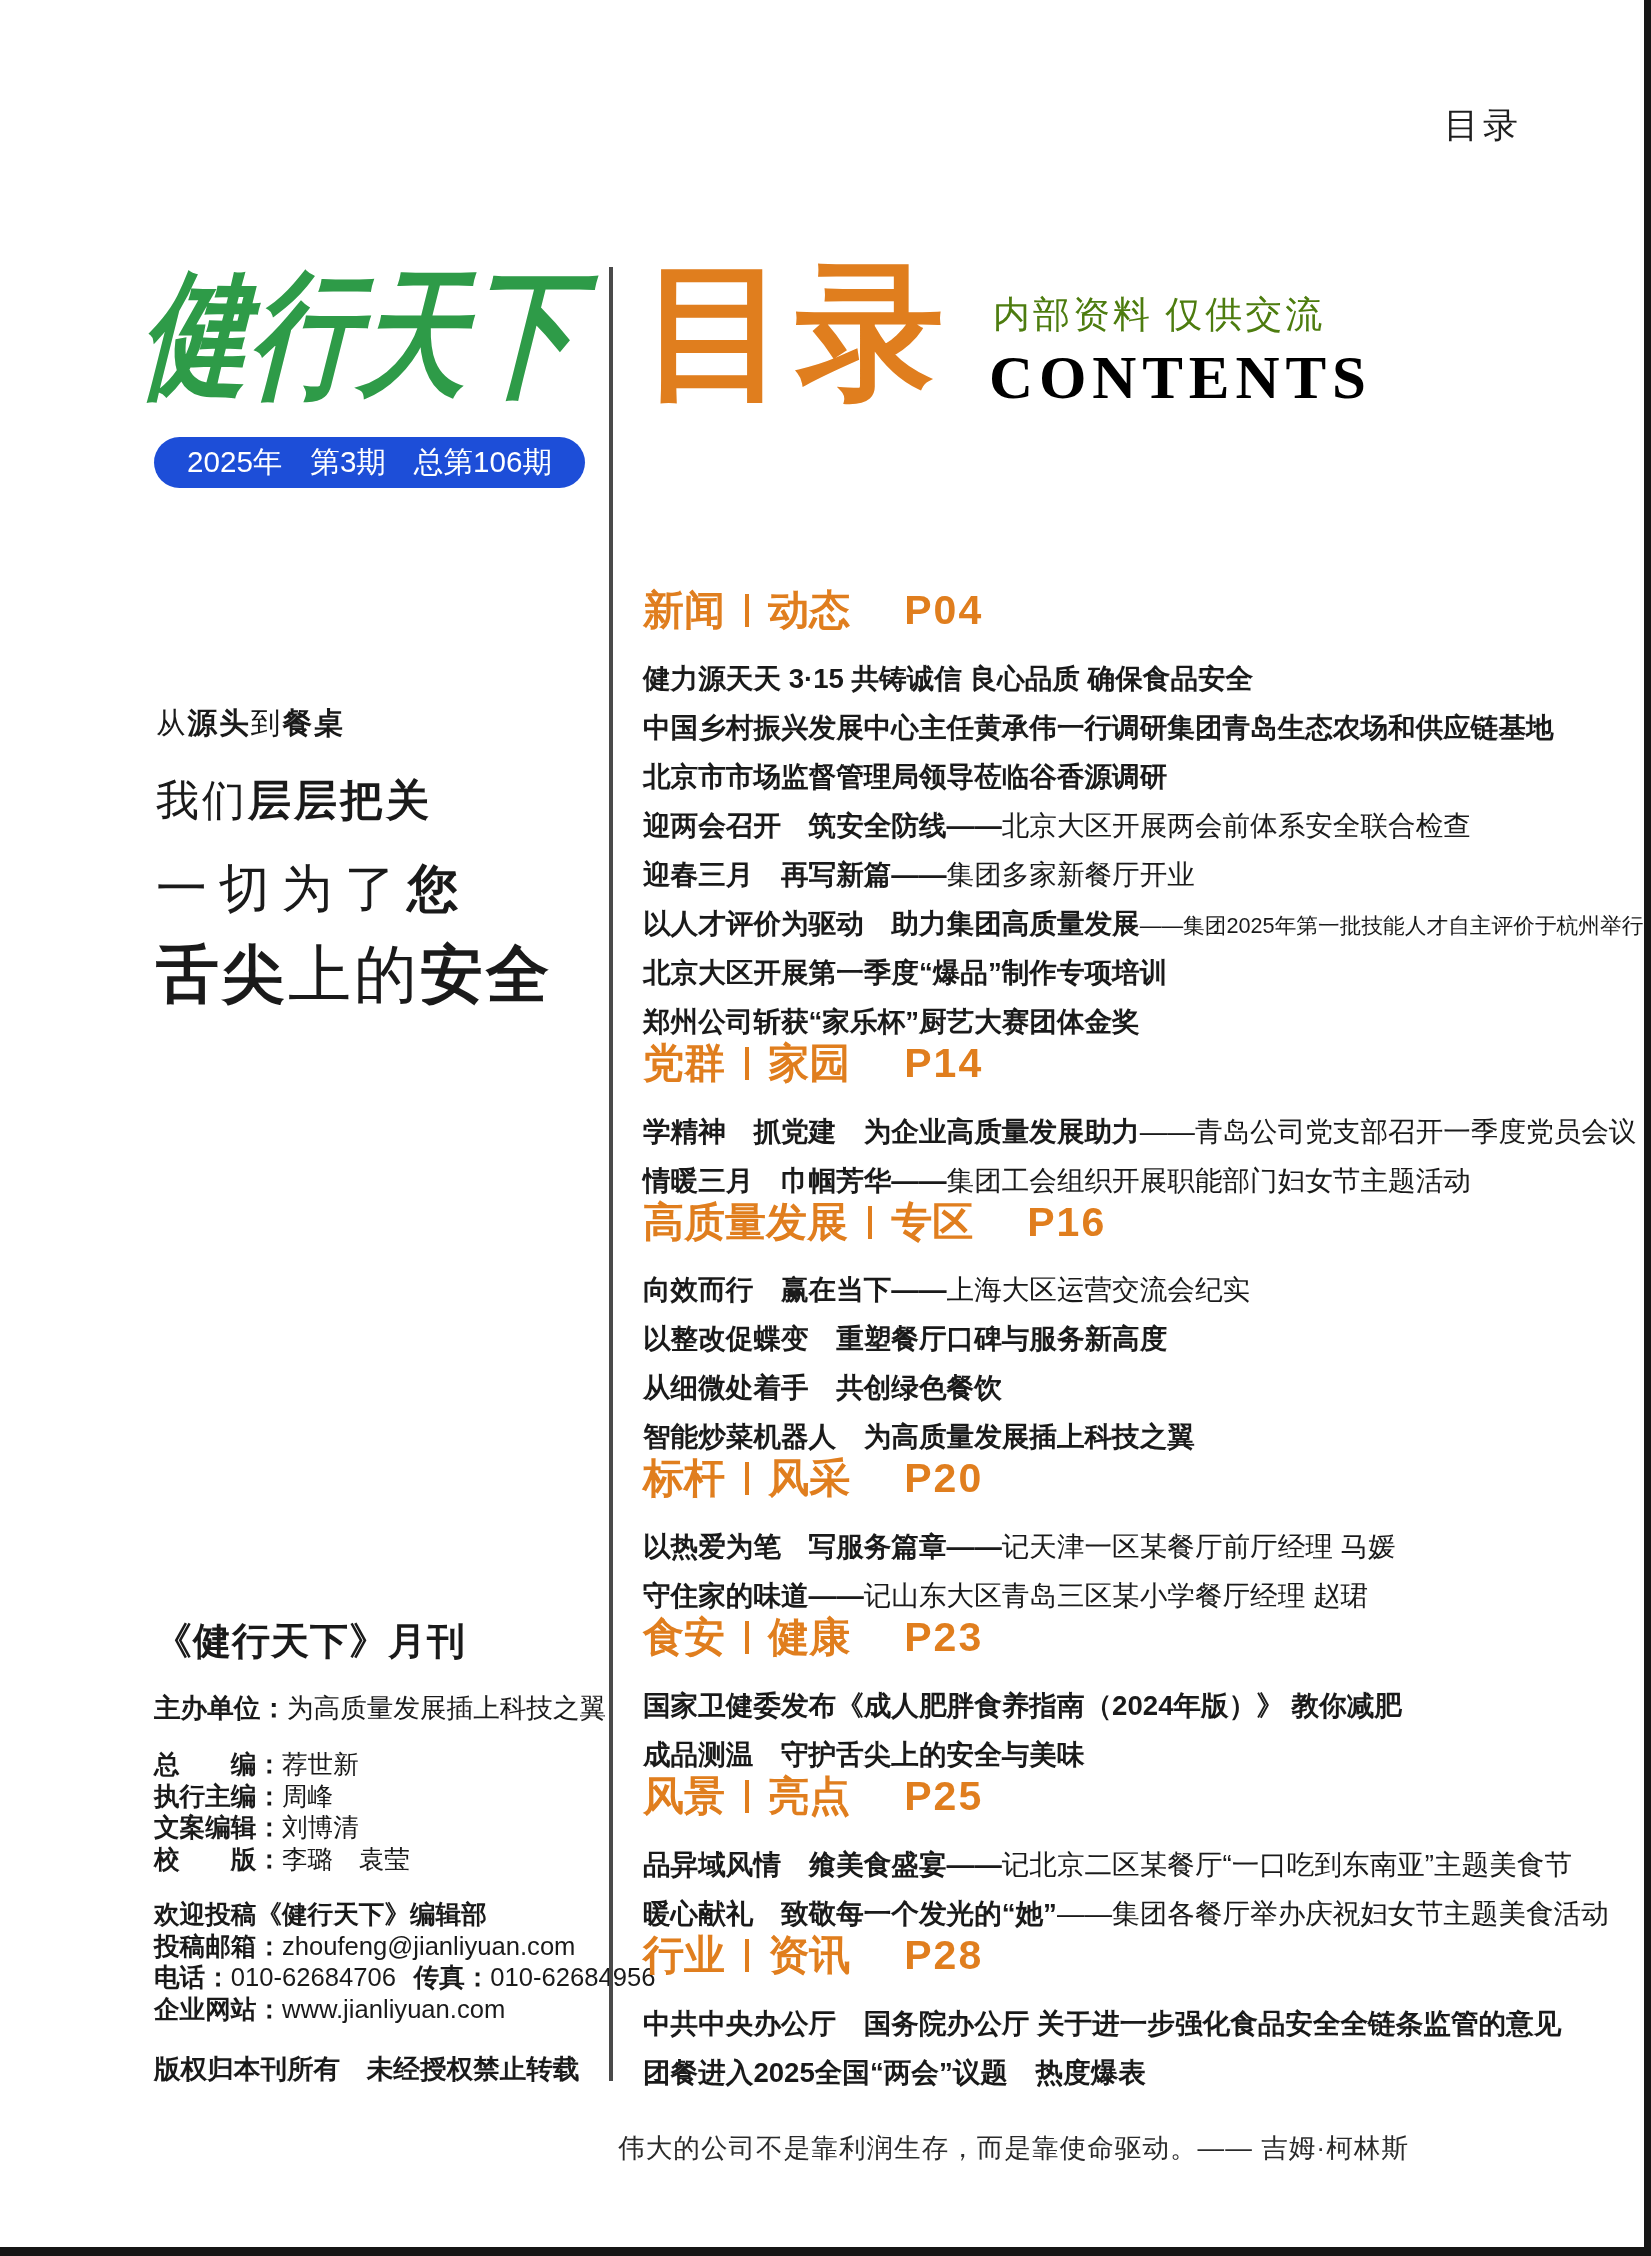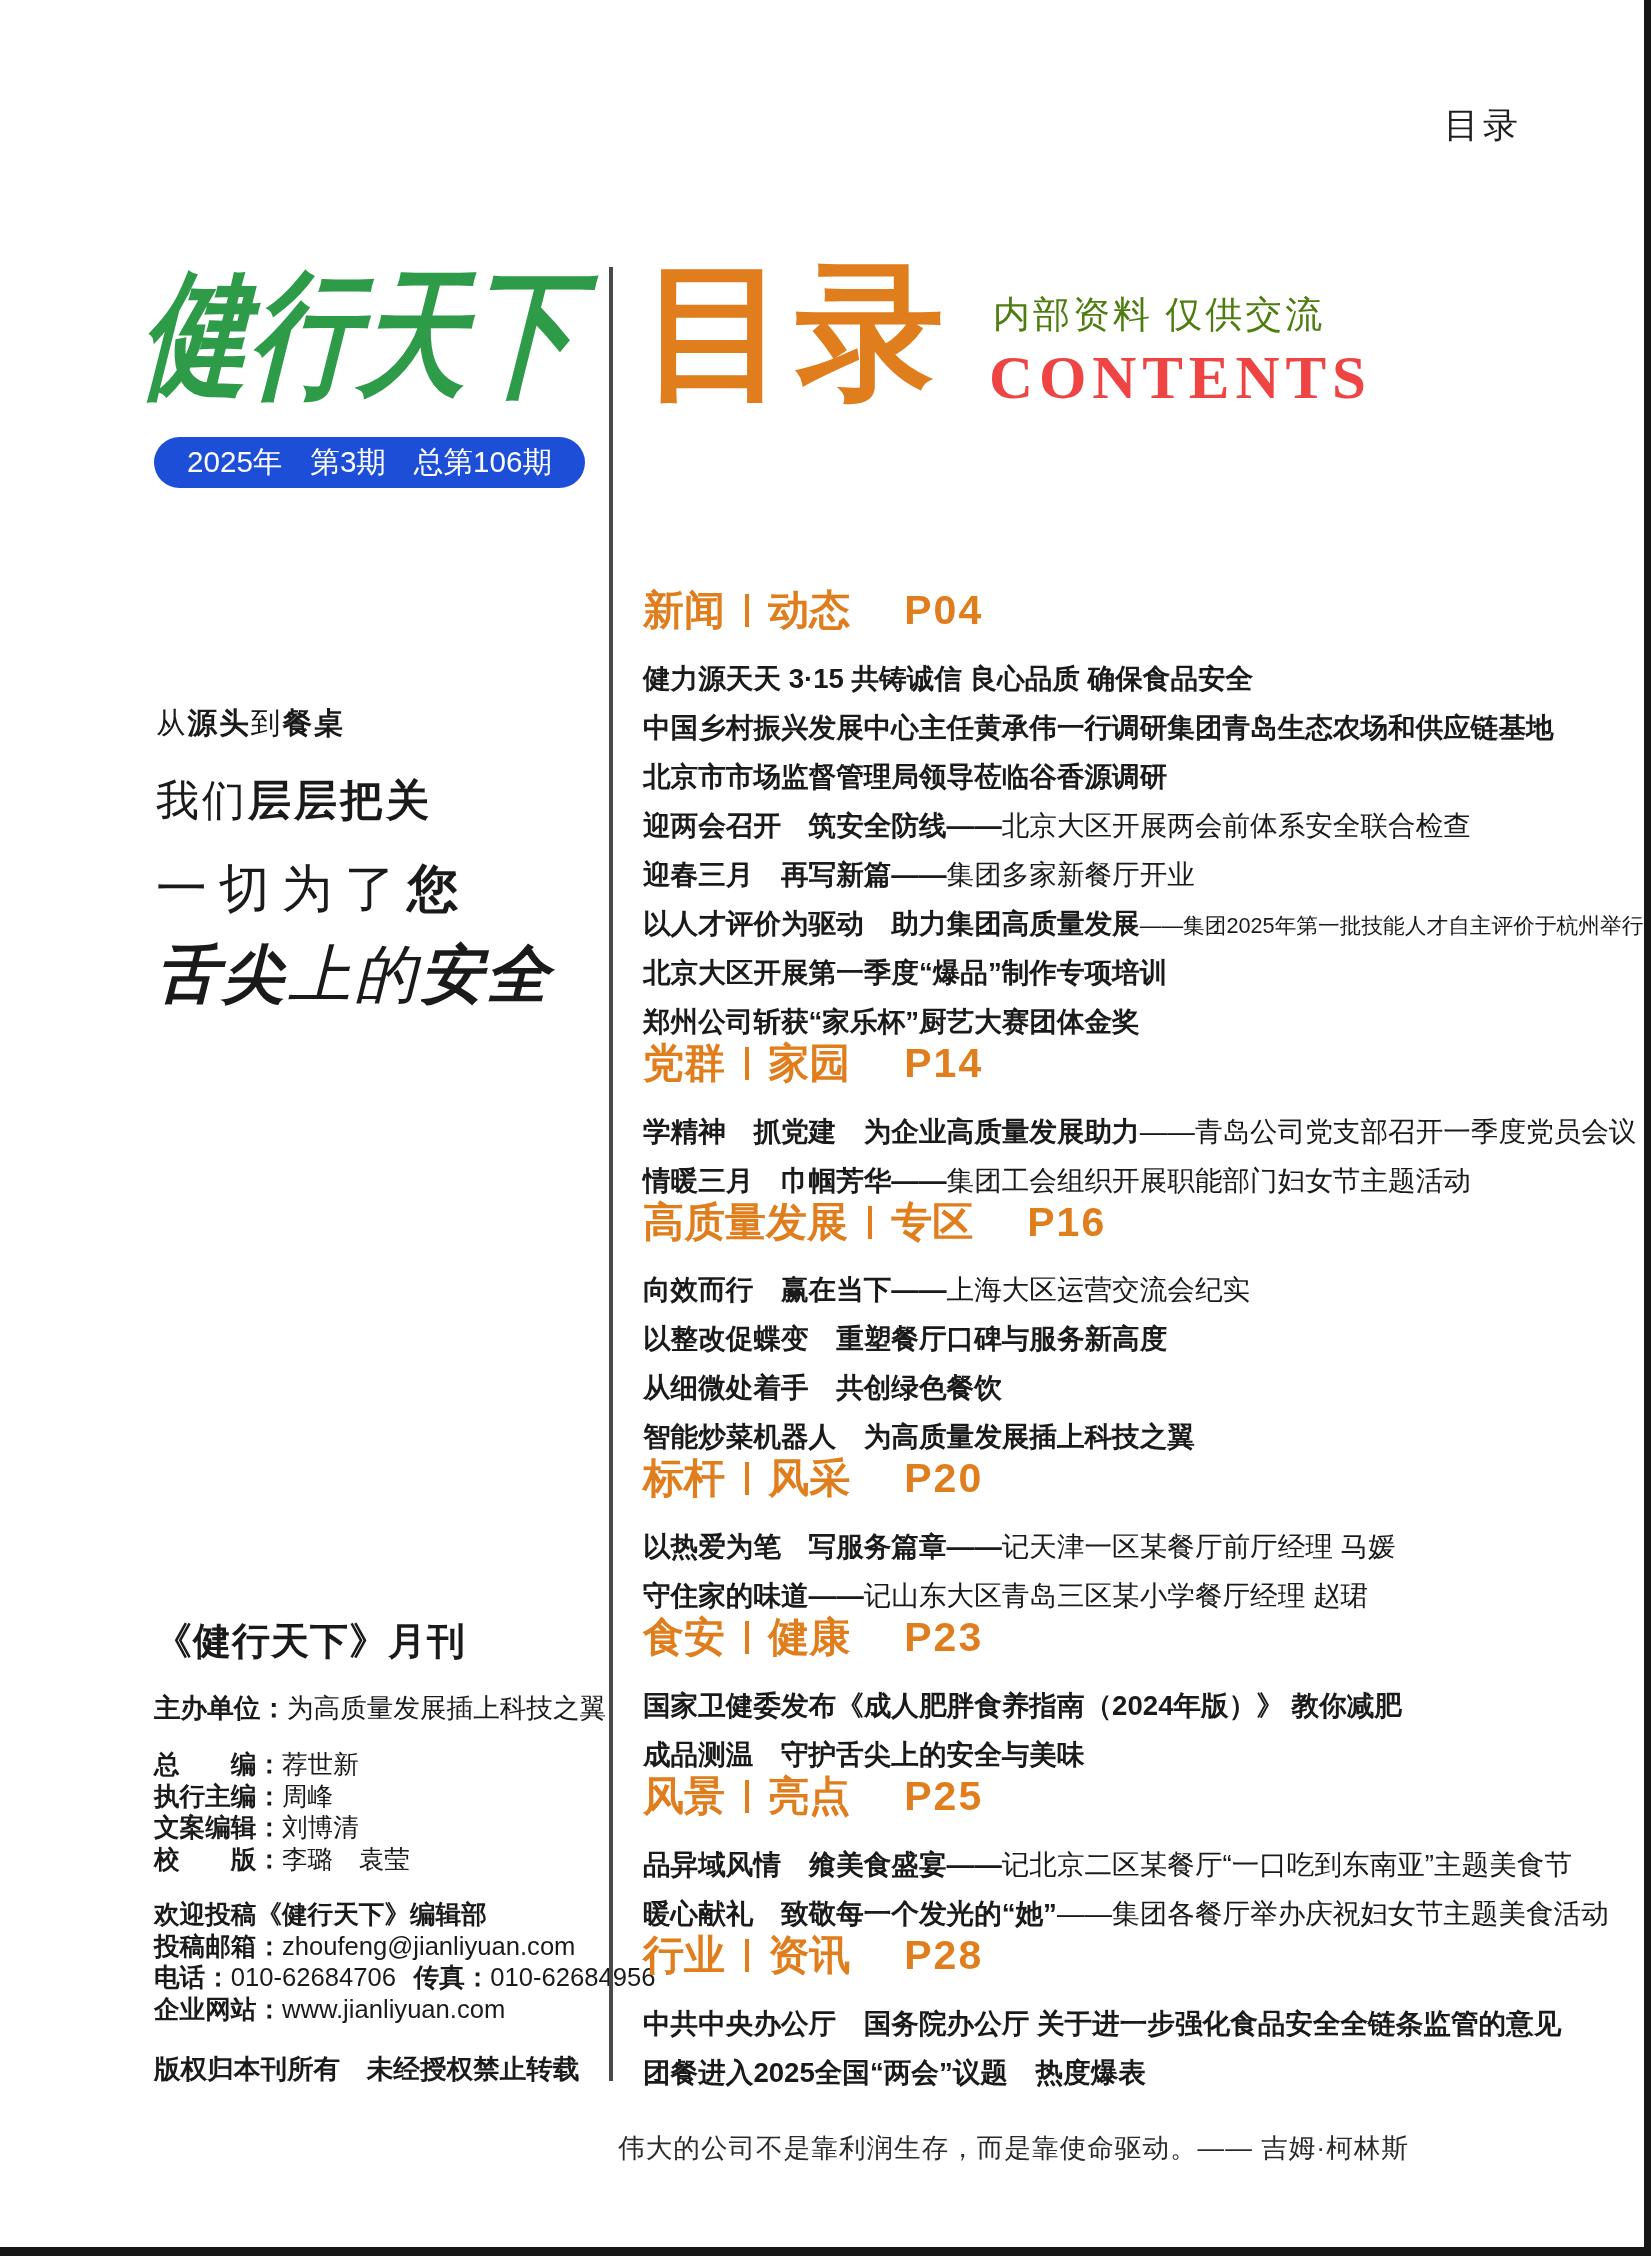--- a/index.html
+++ b/index.html
@@ -24,21 +24,21 @@
   .issue-pill {
     position:absolute; left:154px; top:437px; width:431px; height:51px;
     background:#1d4ed8; border-radius:26.6px; display:flex; align-items:center;
     justify-content:space-between; padding:0 33px; box-sizing:border-box;
     color:#ffffff; font-size:29.6px;
   }
   .slogan div { position:absolute; left:156px; white-space:nowrap; color:#1a1a1a; }
   .sl1 { top:703px;  font-size:29.6px; letter-spacing:2px; }
   .sl2 { top:772px;  font-size:43px; letter-spacing:3px; }
   .sl3 { top:855px;  font-size:51px; letter-spacing:11.8px; }
-  .sl4 { top:932px;  font-size:63px; letter-spacing:3px;font-style:italic; }
+  .sl4 { top:932px;  font-size:63px; letter-spacing:3px; }
   .b { font-weight:bold; }
 
   .pub { position:absolute; left:154px; white-space:nowrap; }
   .pub-title   { top:1616px; font-size:38px; font-weight:bold; letter-spacing:1px; }
   .pub-org     { top:1690px; font-size:26.6px; }
   .pub-staff   { top:1749px; font-size:25.6px; line-height:31.5px; }
   .pub-submit  { top:1899px; font-size:25.6px; line-height:31.5px; }
   .pub-copy    { top:2051px; font-size:26.6px; font-weight:bold; }
   .lbl { font-weight:bold; }
   .val { font-weight:normal; }
@@ -51,21 +51,21 @@
   .toc-cn {
     position:absolute; left:642px; top:254px; font-size:148px; line-height:1.05;
     font-weight:bold; color:#E07E1E; letter-spacing:5.9px; white-space:nowrap;
   }
   .toc-note {
     position:absolute; left:993px; top:290px; font-size:37px; letter-spacing:3px;
     font-family:"Liberation Serif", serif; color:#4d7c0f; white-space:nowrap;
   }
   .toc-en {
     position:absolute; left:989px; top:343px; font-size:61px; font-weight:bold;
-    font-family:"Liberation Serif", serif; letter-spacing:5.9px; color:#ef4444; white-space:nowrap;
+    font-family:"Liberation Serif", serif; letter-spacing:5.9px; color:#000000; white-space:nowrap;
   }
 
   
   .sections { position:absolute; left:643px; top:589px; width:995px; }
   .sec-head {
     display:flex; align-items:center; height:43px; margin:9.9px 0 7.9px 0;
     color:#E07E1E; font-weight:bold; font-size:41px; white-space:nowrap;
   }
   .sec:first-child .sec-head { margin-top:0; }
   .sec-bar { display:inline-block; width:3.9px; height:33px; background:#E07E1E; margin:0 19.7px; }

